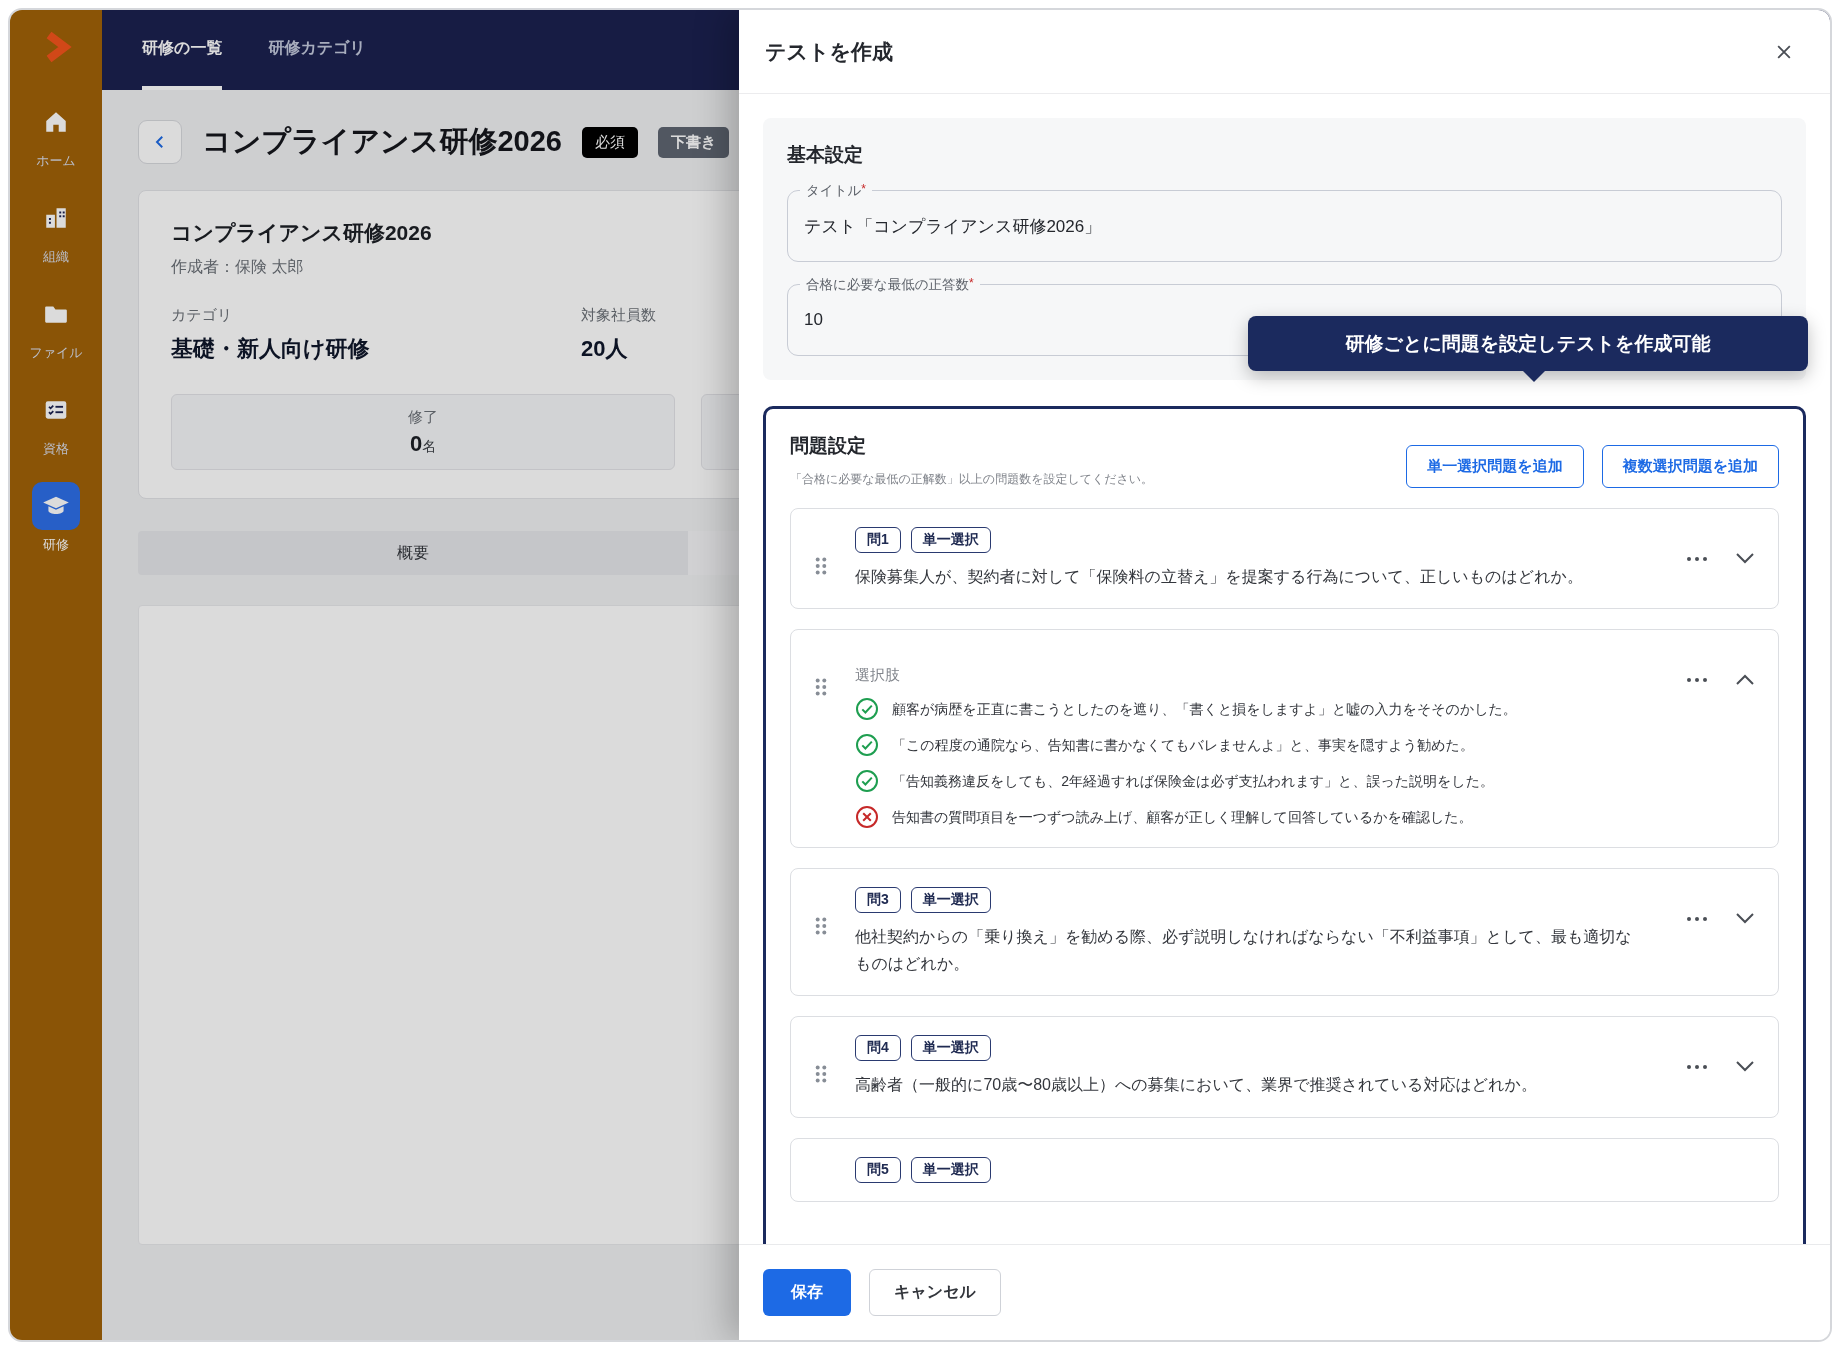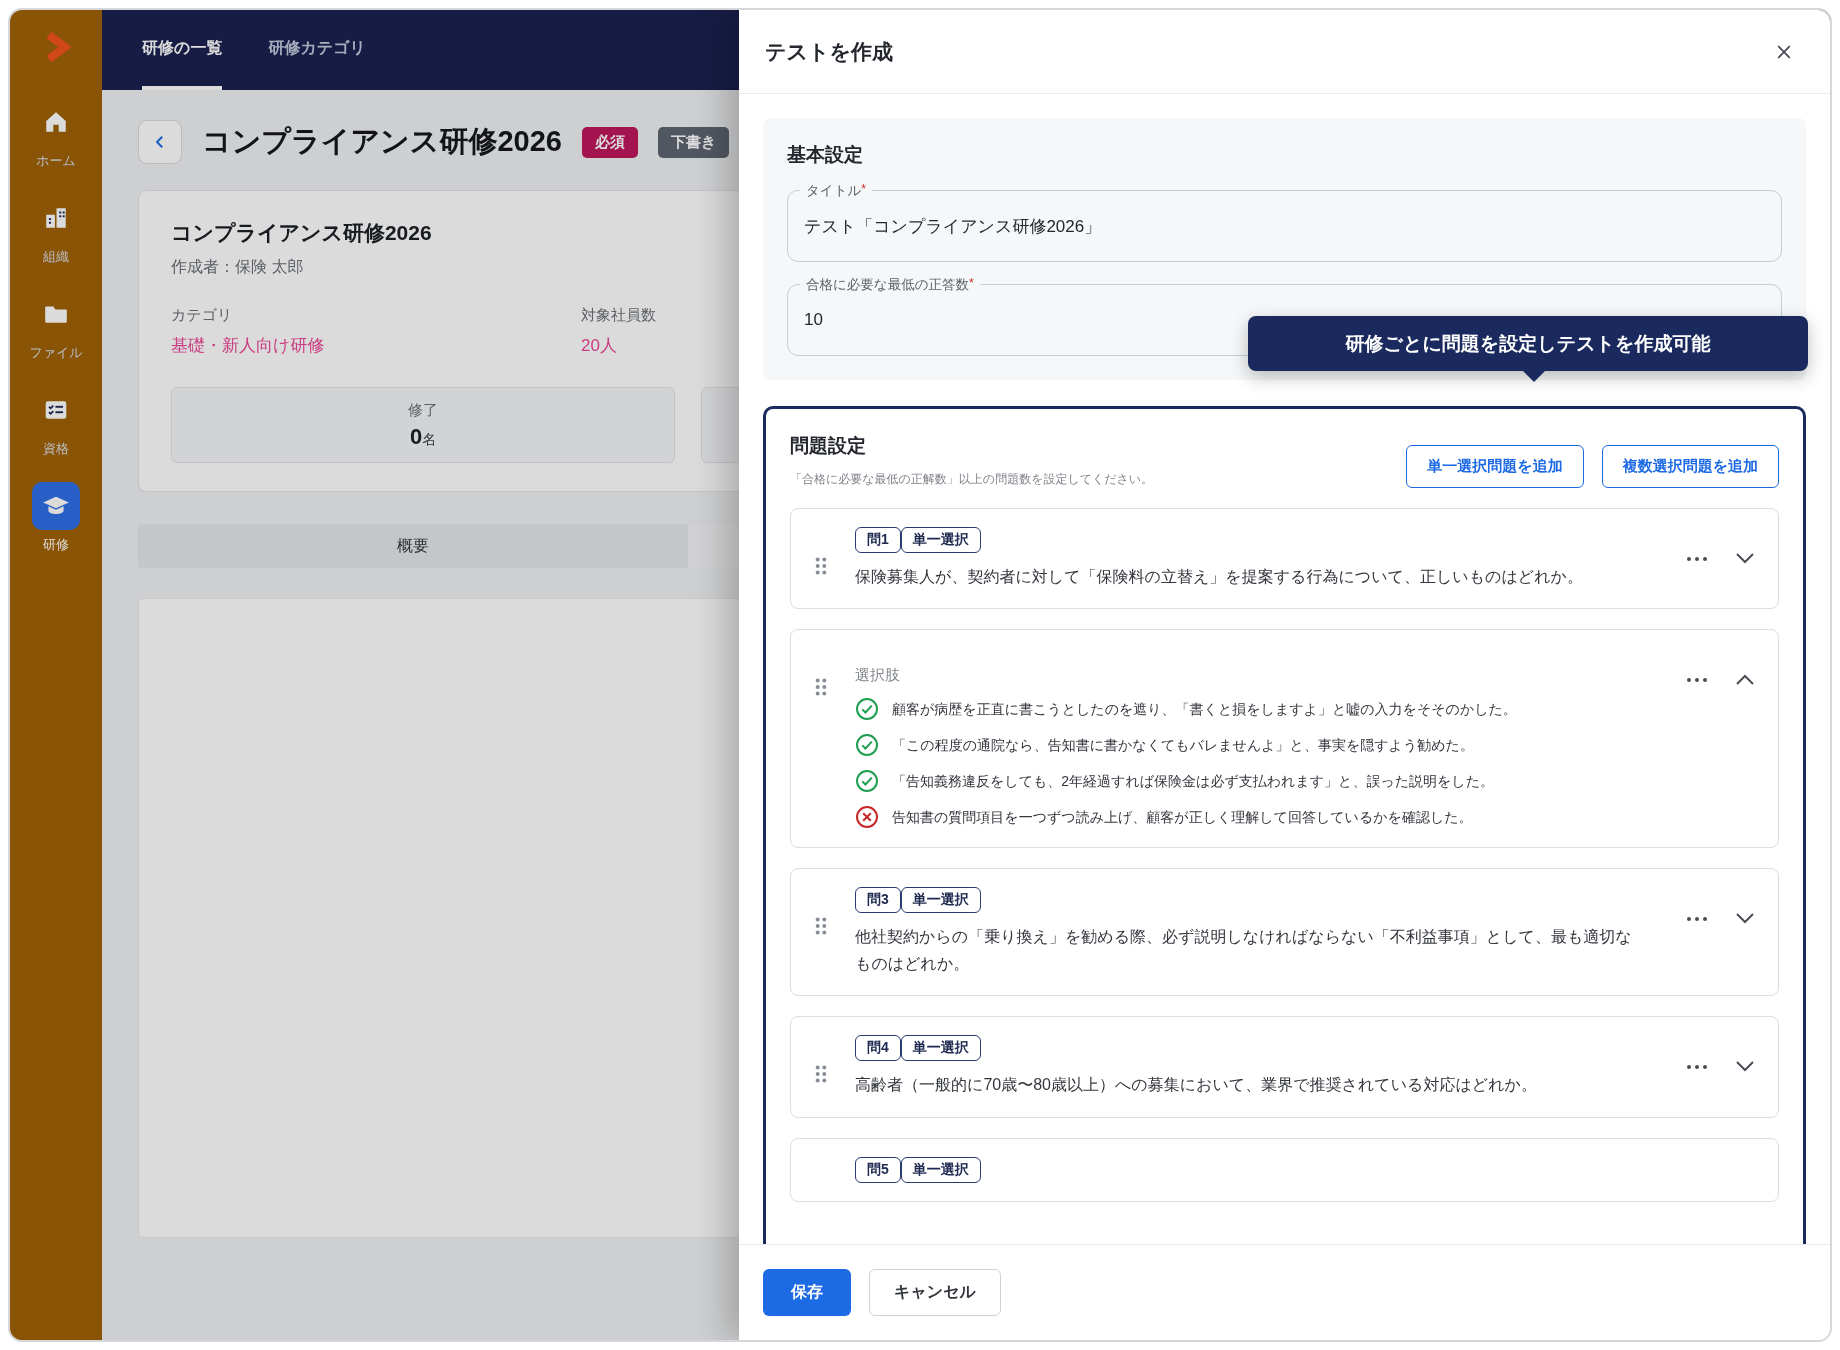--- a/index.html
+++ b/index.html
@@ -18,29 +18,29 @@
 
 
 .main{flex:1;display:flex;flex-direction:column;min-width:0}
 .topnav{height:80px;background:#1B2150;display:flex;align-items:stretch;padding-left:40px;gap:46px;flex-shrink:0}
 .tab{display:flex;align-items:center;font-size:16px;font-weight:700;color:#C3C9DC;border-bottom:4px solid transparent;cursor:pointer}
 .tab.active{color:#fff;border-bottom-color:#fff}
 .content{flex:1;background:#f0f1f3;padding:30px 36px;overflow:hidden}
 .page-head{display:flex;align-items:center;gap:20px}
 .back-btn{width:44px;height:44px;background:#fff;border:1px solid #d8dade;border-radius:9px;display:flex;align-items:center;justify-content:center;cursor:pointer}
 .page-title{font-size:29px;font-weight:700;color:#15171c}
-.badge-required{background:#be185d;color:#fff;font-size:15px;font-weight:700;padding:6px 13px;border-radius:5px}
+.badge-required{background:#000000;color:#fff;font-size:15px;font-weight:400;padding:6px 13px;border-radius:5px}
 .badge-draft{background:#5f6672;color:#fff;font-size:15px;font-weight:700;padding:6px 13px;border-radius:5px}
 .info-card{margin-top:26px;width:1100px;background:#fff;border:1px solid #e2e3e7;border-radius:8px;padding:28px 32px}
 .info-title{font-size:21px;font-weight:700;color:#1d2026}
 .info-author{font-size:16px;color:#6b7077;margin-top:10px}
 .info-cols{display:flex;margin-top:28px}
 .info-col{width:410px}
 .info-label{font-size:15px;color:#6b7077}
-.info-value{font-size:17px;font-weight:400;color:#ec4899;margin-top:9px}
+.info-value{font-size:22px;font-weight:700;color:#0f172a;margin-top:9px}
 .stats-row{display:flex;gap:26px;margin-top:30px}
 .stat-box{flex:1;height:76px;background:#f5f6f8;border:1px solid #e3e4e8;border-radius:6px;display:flex;flex-direction:column;align-items:center;justify-content:center;gap:4px}
 .stat-label{font-size:15px;color:#6b7077}
 .stat-value{font-size:22px;font-weight:700;color:#1d2026}
 .stat-unit{font-size:14px;font-weight:400;color:#3c4046}
 .seg-bar{margin-top:32px;width:1100px;height:44px;display:flex;border-radius:4px;overflow:hidden}
 .seg{flex:1;display:flex;align-items:center;justify-content:center;font-size:16px;color:#33363c;cursor:pointer}
 .seg.selected{background:#e6e7ea}
 .seg.rest{background:#f4f4f6}
 .empty-panel{margin-top:30px;width:1100px;height:640px;background:#fff;border:1px solid #e8e9ec;border-radius:4px}
@@ -67,21 +67,21 @@
 .qs-head{display:flex;justify-content:space-between;align-items:flex-end}
 .qs-hint{font-size:12px;color:#80848b;margin-top:12px}
 .qs-buttons{display:flex;gap:18px}
 .btn-outline-blue{border:1.5px solid #1D6AE5;color:#1D6AE5;background:#fff;font-weight:700;font-size:15px;padding:11px 20px;border-radius:6px;cursor:pointer;font-family:inherit}
 
 .qcard{position:relative;border:1px solid #DCDEE2;border-radius:8px;margin-top:20px;padding:18px 24px 18px 64px;background:#fff}
 .drag{position:absolute;left:22px;top:46px;cursor:grab;display:flex}
 .qactions{position:absolute;right:20px;top:40px;display:flex;align-items:center;gap:20px}
 .icon-btn{background:none;border:none;cursor:pointer;display:flex;padding:4px}
 .qmain{padding-right:100px}
-.qbadges{display:flex;}
+.qbadges{display:flex;gap:10px}
 .badge{border:1.5px solid #2A3A70;color:#202B52;font-size:14px;font-weight:600;padding:3px 11px;border-radius:6px;background:#fff;white-space:nowrap}
 .qtext{font-size:16px;color:#33363c;line-height:1.65;margin-top:11px;max-width:790px}
 .choices-label{margin-top:18px;font-size:15px;color:#80848b}
 .choice{display:flex;align-items:flex-start;gap:13px;margin-top:13px;font-size:14px;color:#33363c;line-height:1.6}
 .choice svg{flex-shrink:0;margin-top:-1px}
 
 .modal-footer{height:96px;flex-shrink:0;border-top:1px solid #e9eaec;display:flex;align-items:center;gap:18px;padding:0 24px;background:#fff}
 .btn-primary{background:#1D6AE5;color:#fff;border:none;border-radius:6px;font-size:16px;font-weight:700;padding:13px 28px;cursor:pointer;font-family:inherit}
 .btn-secondary{background:#fff;color:#33363c;border:1px solid #cfd2d8;border-radius:6px;font-size:16px;font-weight:600;padding:12px 24px;cursor:pointer;font-family:inherit}
 </style>

